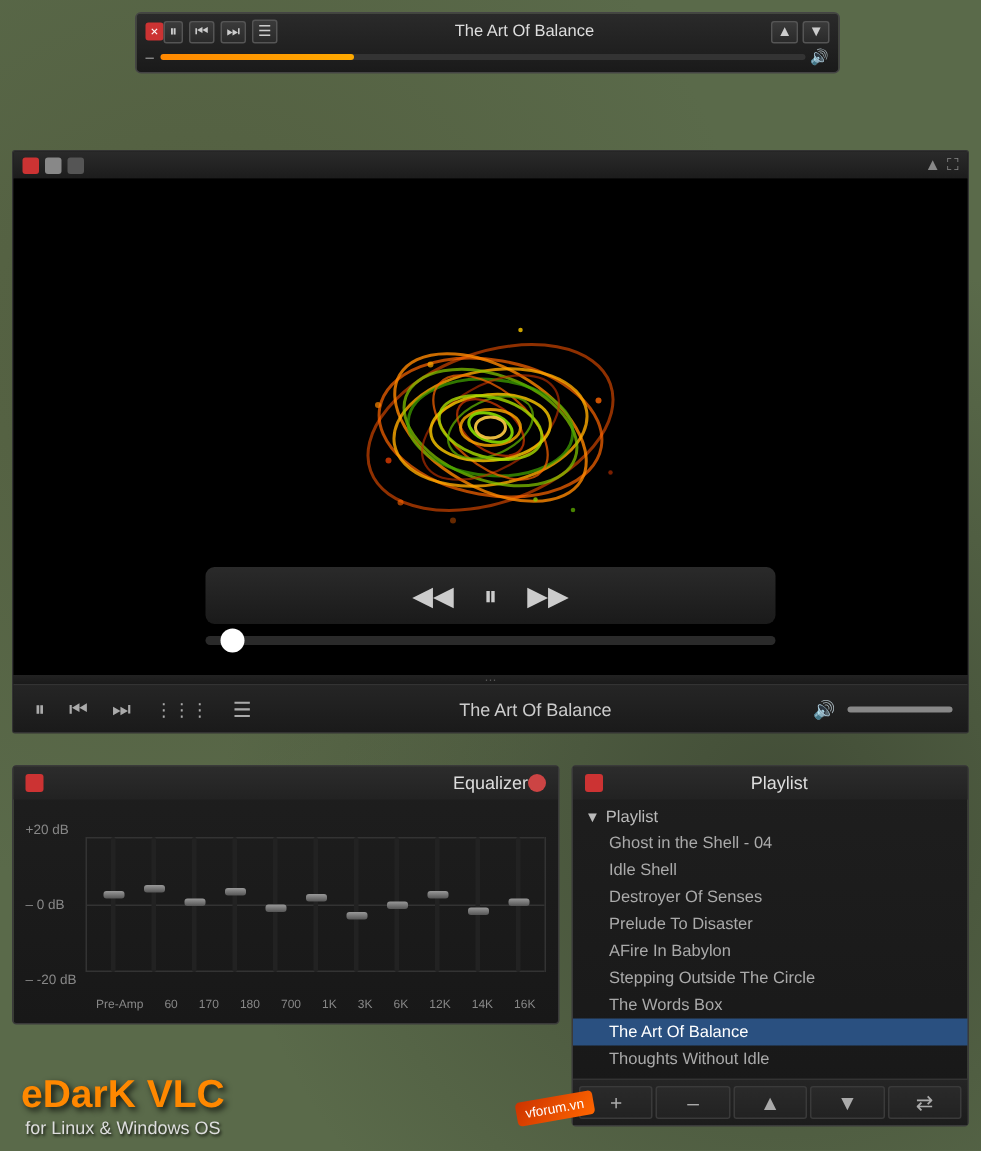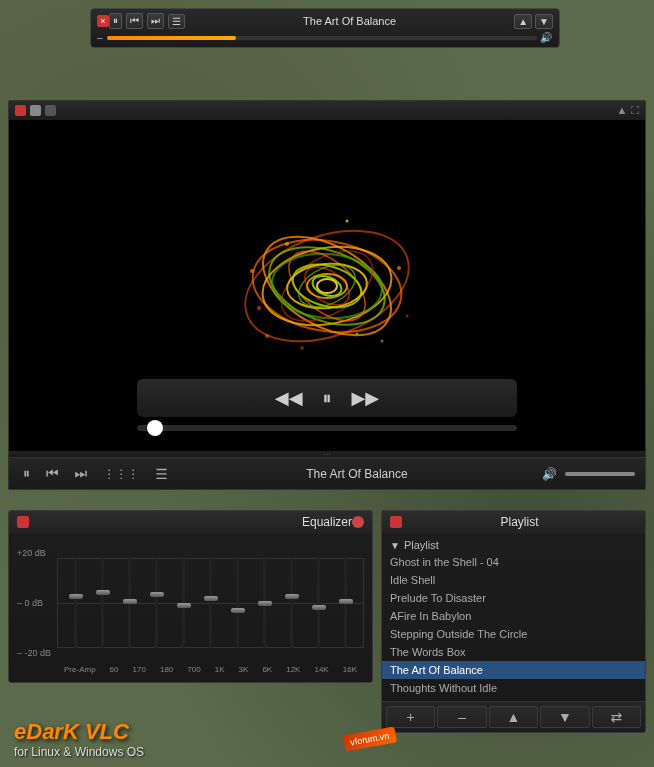--- a/index.html
+++ b/index.html
@@ -266,21 +266,21 @@
       font-size: 11px;
       padding: 2px 8px;
       display: flex;
       align-items: center;
       gap: 4px;
     }
     .pl-arrow { font-size: 10px; }
     .pl-item {
       color: #aaa;
       font-size: 11px;
-      padding: 3px 8px;
+      padding: 3px 24px;
       cursor: pointer;
       white-space: nowrap;
       overflow: hidden;
       text-overflow: ellipsis;
     }
     .pl-item.active {
       background: #2a5080;
       color: #fff;
     }
 
@@ -304,23 +304,22 @@
     }
 
     
     .branding {
       position: absolute;
       bottom: 8px;
       left: 14px;
     }
     .brand-main {
       color: #fff;
-      font-size: 22px;
+      font-size: 26px;
       font-weight: bold;
-      font-style: italic;
       text-shadow: 2px 2px 4px rgba(0,0,0,0.8);
     }
     .brand-main span { color: #ff8800; }
     .brand-sub {
       color: #ddd;
       font-size: 12px;
       text-align: center;
       text-shadow: 1px 1px 2px rgba(0,0,0,0.8);
     }
   </style>
@@ -536,20 +535,21 @@
     <div class="pl-close"></div>
     <div class="playlist-title">Playlist</div>
   </div>
   <div class="playlist-body">
     <div class="pl-header">
       <span class="pl-arrow">▼</span>
       <span>Playlist</span>
     </div>
     <div class="pl-item">Ghost in the Shell - 04</div>
     <div class="pl-item">Idle Shell</div>
+    <div class="pl-item">Destroyer Of Senses</div>
     <div class="pl-item">Prelude To Disaster</div>
     <div class="pl-item">AFire In Babylon</div>
     <div class="pl-item">Stepping Outside The Circle</div>
     <div class="pl-item">The Words Box</div>
     <div class="pl-item active">The Art Of Balance</div>
     <div class="pl-item">Thoughts Without Idle</div>
   </div>
   <div class="playlist-footer">
     <div class="pl-btn">+</div>
     <div class="pl-btn">–</div>

